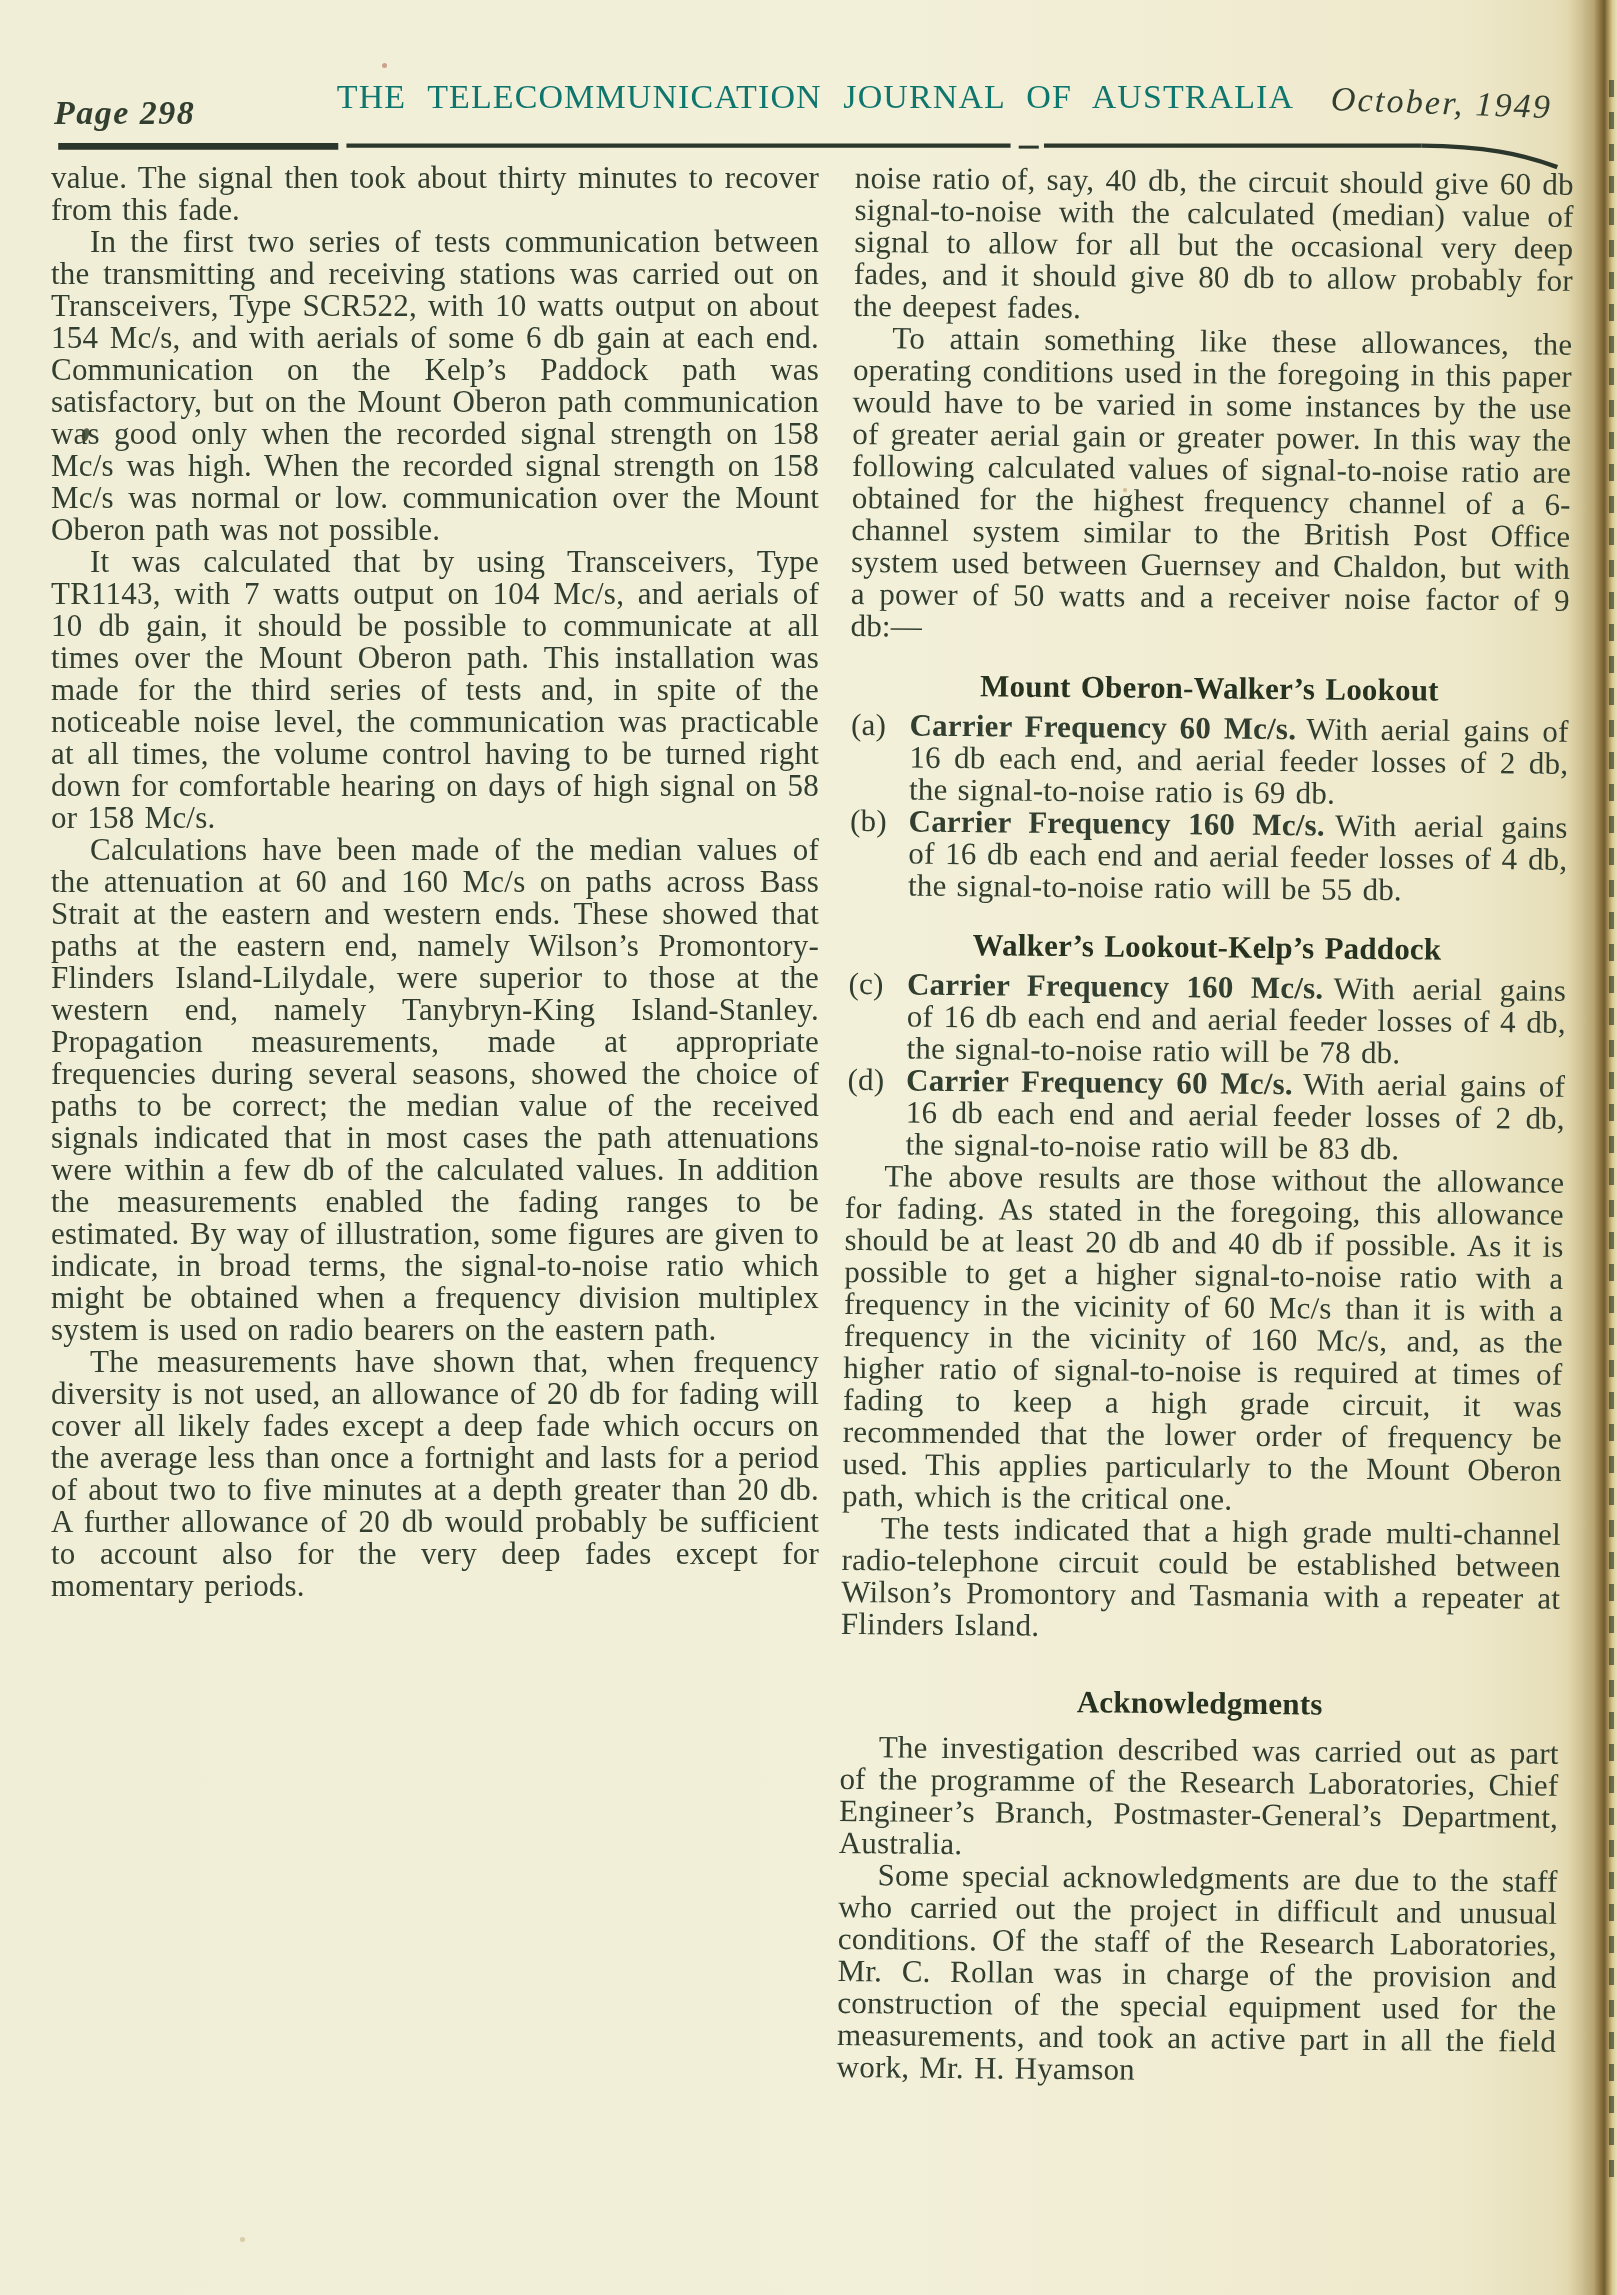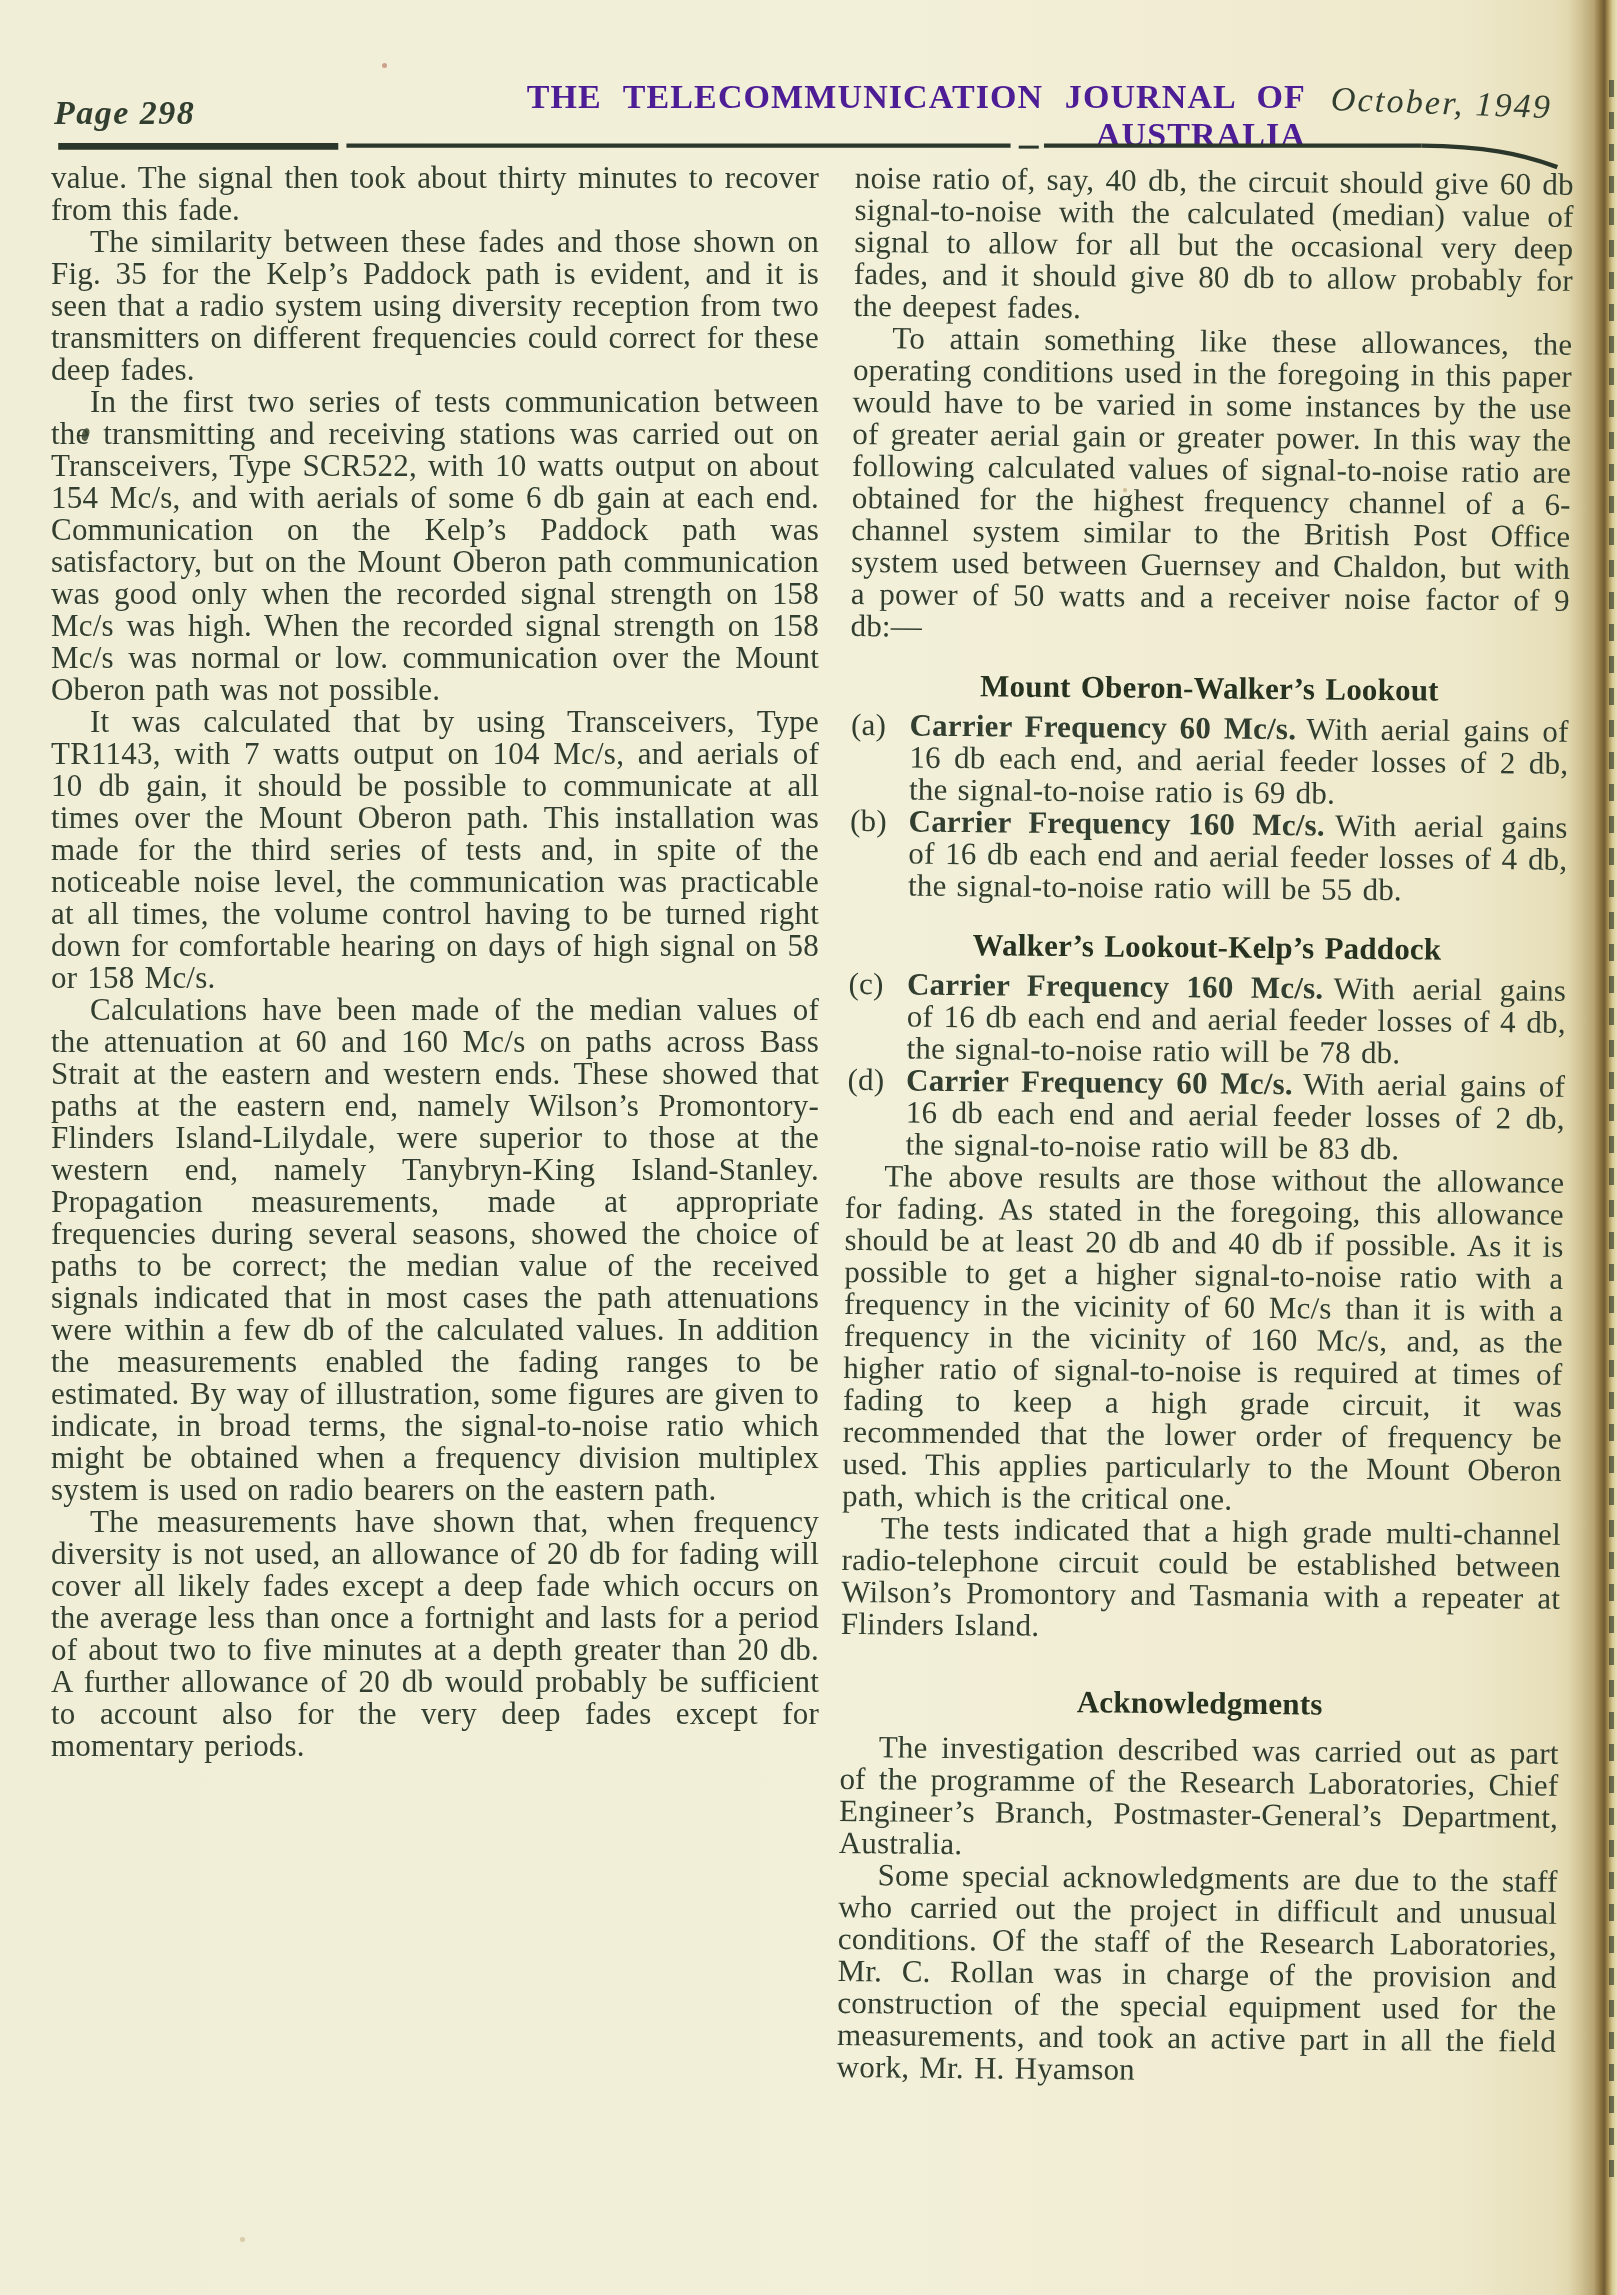--- a/index.html
+++ b/index.html
@@ -6,22 +6,22 @@
   body{
     width:1617px;height:2295px;position:relative;overflow:hidden;
     background:linear-gradient(to right,#f1eed8 0,#f3f0da 55%,#efe9cc 90%,#e7dfba 96%,#dbce9e 98.4%);
     font-family:"Liberation Serif","DejaVu Serif",serif;
     color:#323e2f;
     -webkit-font-smoothing:antialiased;
   }
   
   .header{position:absolute;left:51px;top:78px;width:1506px;height:52px;}
   .page-num{position:absolute;left:3px;top:16px;font-style:italic;font-weight:700;font-size:34px;letter-spacing:1.5px;}
-  .journal-title{position:absolute;left:274px;top:0;width:981px;text-align:right;
-    font-weight:700;font-size:34px;letter-spacing:1.1px;word-spacing:12px;color:#4c1d95;}
+  .journal-title{position:absolute;left:274px;top:0;width:981px;text-align:center;
+    font-weight:400;font-size:34px;letter-spacing:1.1px;word-spacing:12px;color:#0f766e;}
   .issue-date{position:absolute;right:4.5px;top:1.5px;font-style:italic;font-size:34px;letter-spacing:2.2px;
     transform:rotate(2.1deg);transform-origin:left center;}
   .rule-svg{position:absolute;left:0;top:133px;width:1617px;height:52px;}
   
   .col{position:absolute;top:162px;font-size:31px;line-height:32px;text-align:justify;
     word-spacing:2.2px;letter-spacing:0.2px;}
   .col-left{left:51px;width:768px;}
   .col-right{left:855px;width:719px;transform:rotate(.55deg);transform-origin:0 0;}
   p.para{margin:0;}
   p.indent{text-indent:39px;}
@@ -62,21 +62,20 @@
 <svg class="rule-svg" viewBox="0 0 2160 70" aria-hidden="true">
   <path d="M70 18 H447" stroke="#2b372a" stroke-width="9" fill="none"></path>
   <path d="M458 17 H1352" stroke="#2b372a" stroke-width="6" fill="none"></path>
   <path d="M1363 19 H1390" stroke="#2b372a" stroke-width="4" fill="none"></path>
   <path d="M1397 17 H1905" stroke="#2b372a" stroke-width="6" fill="none"></path>
   <path d="M1905 17 C 1990 18, 2040 28, 2088 46" stroke="#2b372a" stroke-width="6" fill="none"></path>
 </svg>
 
 <div class="col col-left">
   <p class="para">value. The signal then took about thirty minutes to recover from this fade.</p>
-  <p class="para indent">The similarity between these fades and those shown on Fig. 35 for the Kelp’s Paddock path is evident, and it is seen that a radio system using diversity reception from two transmitters on different frequencies could correct for these deep fades.</p>
   <p class="para indent">In the first two series of tests communication between the transmitting and receiving stations was carried out on Transceivers, Type SCR522, with 10 watts output on about 154 Mc/s, and with aerials of some 6 db gain at each end. Communication on the Kelp’s Paddock path was satisfactory, but on the Mount Oberon path communication was good only when the recorded signal strength on 158 Mc/s was high. When the recorded signal strength on 158 Mc/s was normal or low. communication over the Mount Oberon path was not possible.</p>
   <p class="para indent">It was calculated that by using Transceivers, Type TR1143, with 7 watts output on 104 Mc/s, and aerials of 10 db gain, it should be possible to communicate at all times over the Mount Oberon path. This installation was made for the third series of tests and, in spite of the noticeable noise level, the communication was practicable at all times, the volume control having to be turned right down for comfortable hearing on days of high signal on 58 or 158 Mc/s.</p>
   <p class="para indent">Calculations have been made of the median values of the attenuation at 60 and 160 Mc/s on paths across Bass Strait at the eastern and western ends.  These showed that paths at the eastern end, namely Wilson’s Promontory-Flinders Island-Lilydale, were superior to those at the western end, namely Tanybryn-King Island-Stanley. Propagation measurements, made at appropriate frequencies during several seasons, showed the choice of paths to be correct; the median value of the received signals indicated that in most cases the path attenuations were within a few db of the calculated values.  In addition the measurements enabled the fading ranges to be estimated.  By way of illustration, some figures are given to indicate, in broad terms, the signal-to-noise ratio which might be obtained when a frequency division multiplex system is used on radio bearers on the eastern path.</p>
   <p class="para indent">The measurements have shown that, when frequency diversity is not used, an allowance of 20 db for fading will cover all likely fades except a deep fade which occurs on the average less than once a fortnight and lasts for a period of about two to five minutes at a depth greater than 20 db. A further allowance of 20 db would probably be sufficient to account also for the very deep fades except for momentary periods.</p>
 </div>
 
 <div class="col col-right">
   <p class="para">noise ratio of, say, 40 db, the circuit should give 60 db signal-to-noise with the calculated (median) value of signal to allow for all but the occasional very deep fades, and it should give 80 db to allow probably for the deepest fades.</p>
   <p class="para indent">To attain something like these allowances, the operating conditions used in the foregoing in this paper would have to be varied in some instances by the use of greater aerial gain or greater power. In this way the following calculated values of signal-to-noise ratio are obtained for the highest frequency channel of a 6-channel system similar to the British Post Office system used between Guernsey and Chaldon, but with a power of 50 watts and a receiver noise factor of 9 db:—</p>
 

